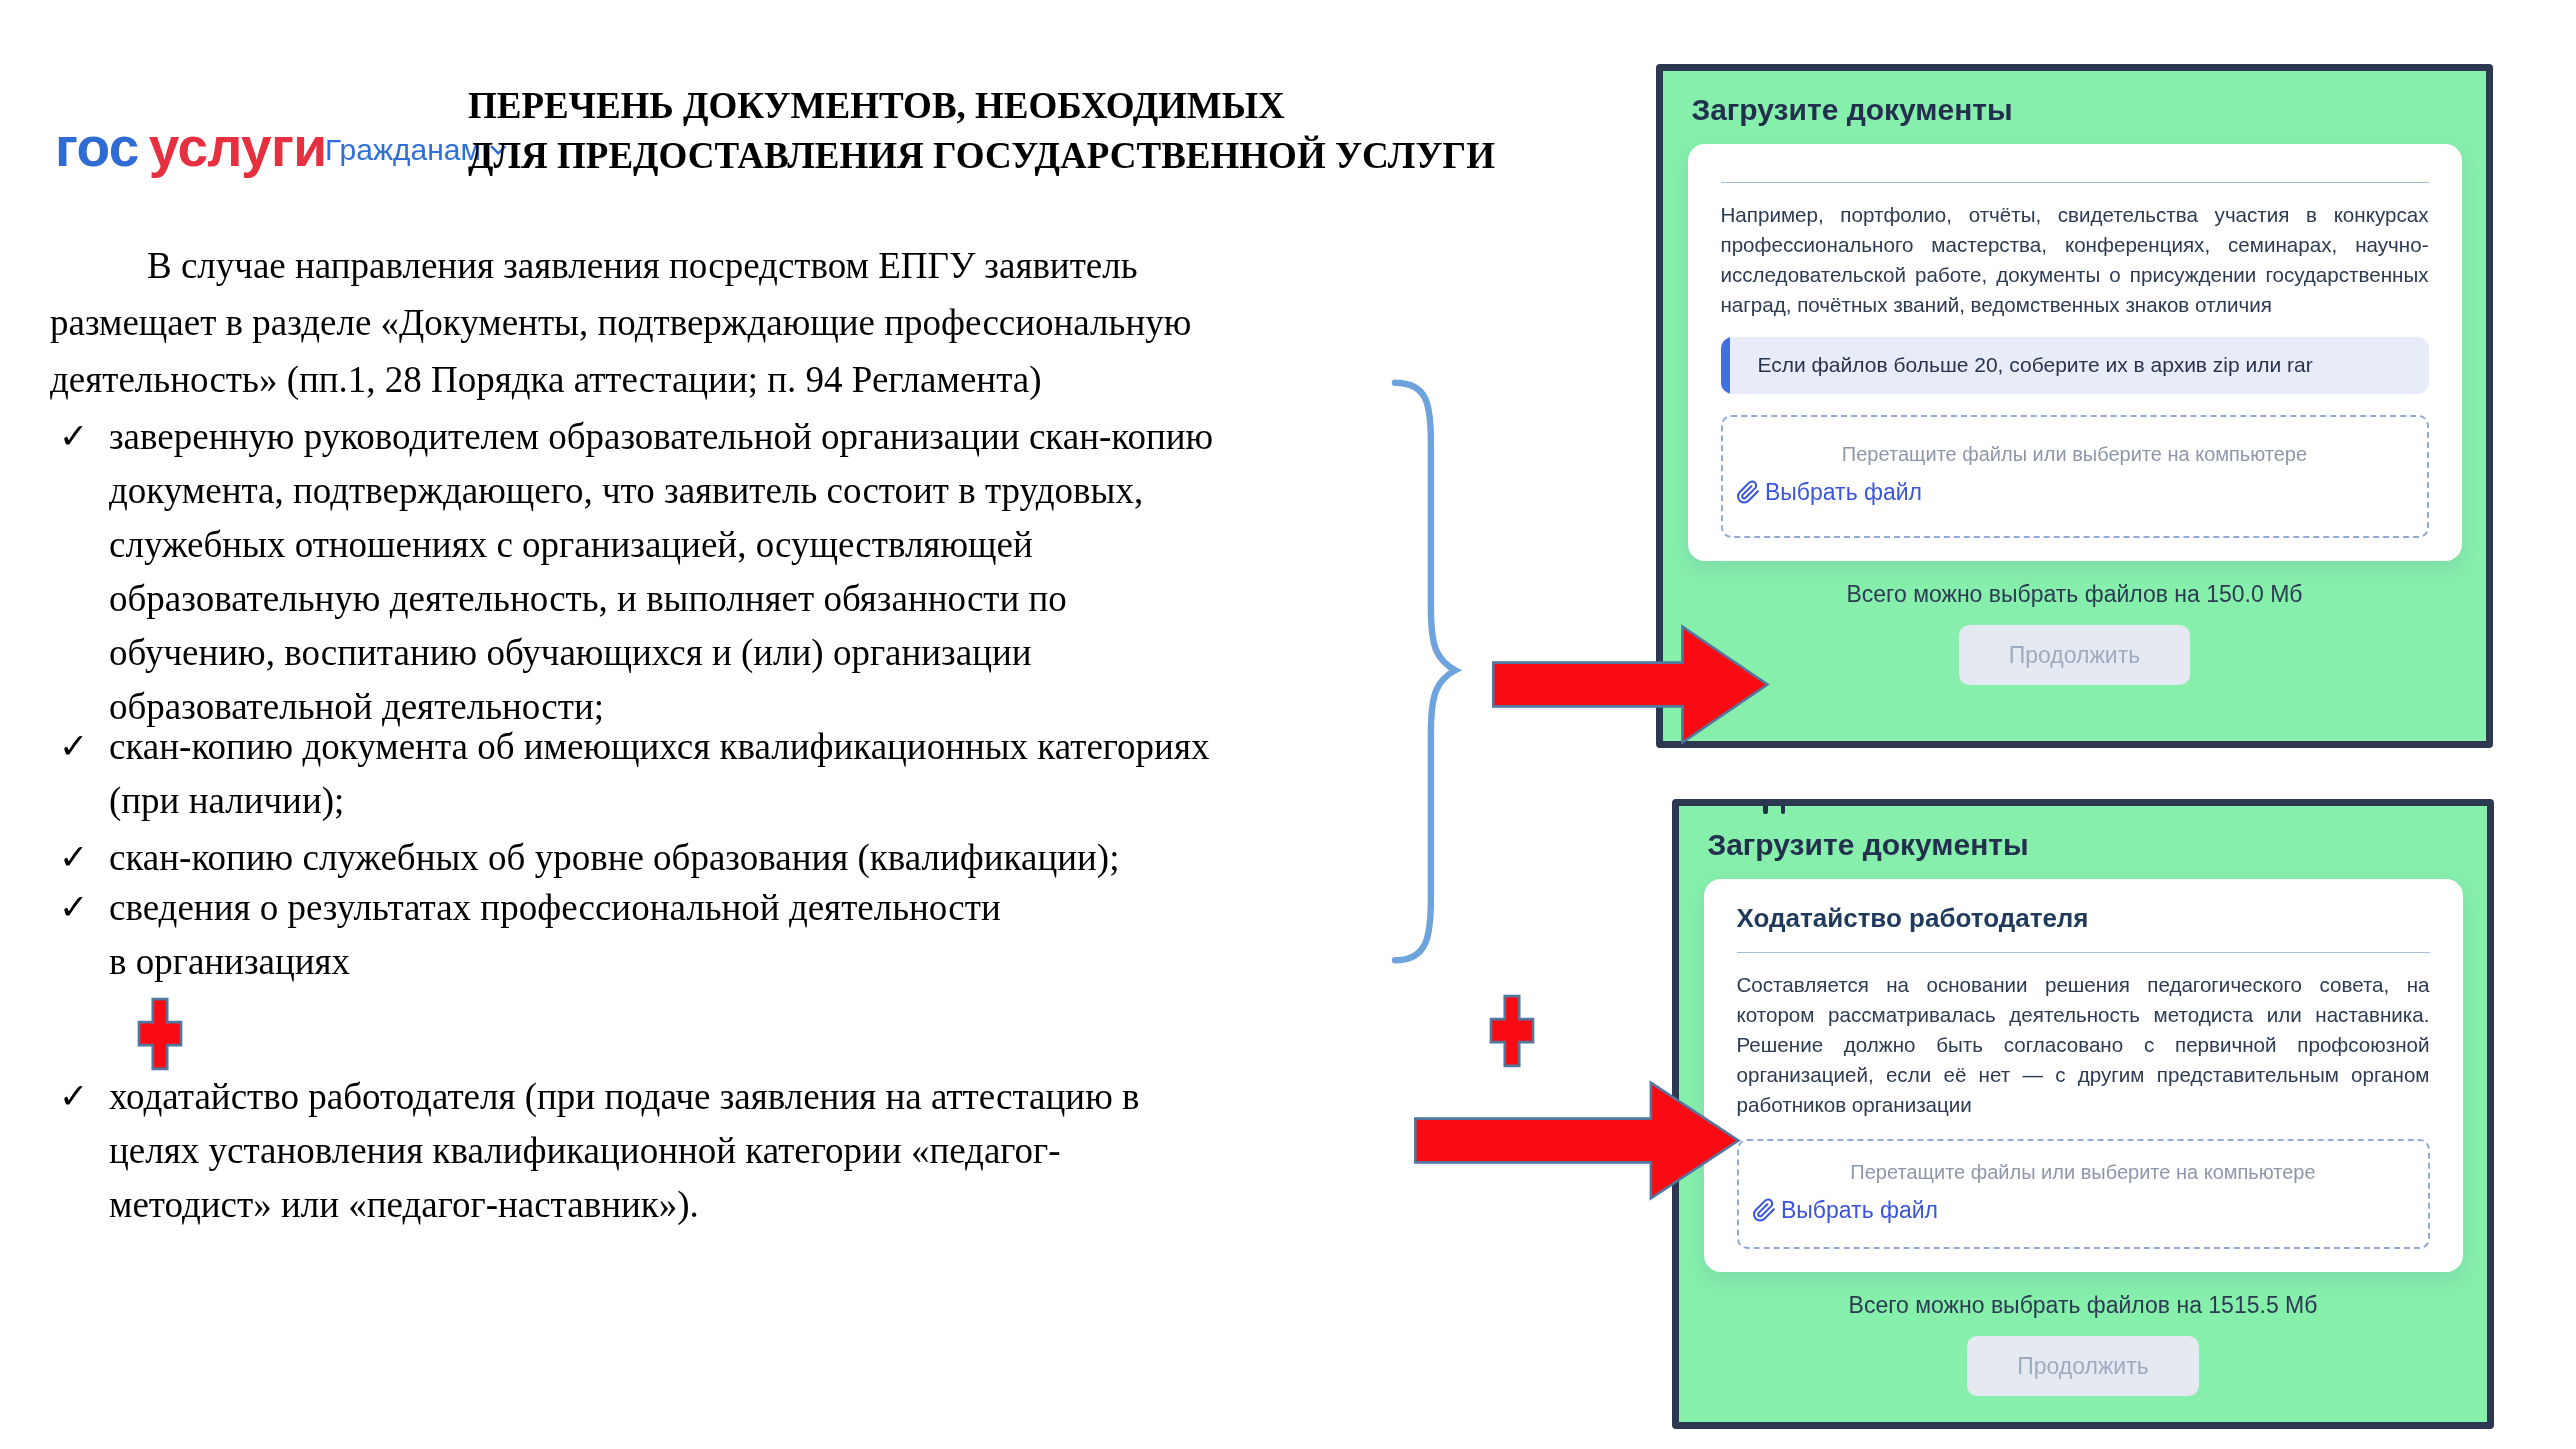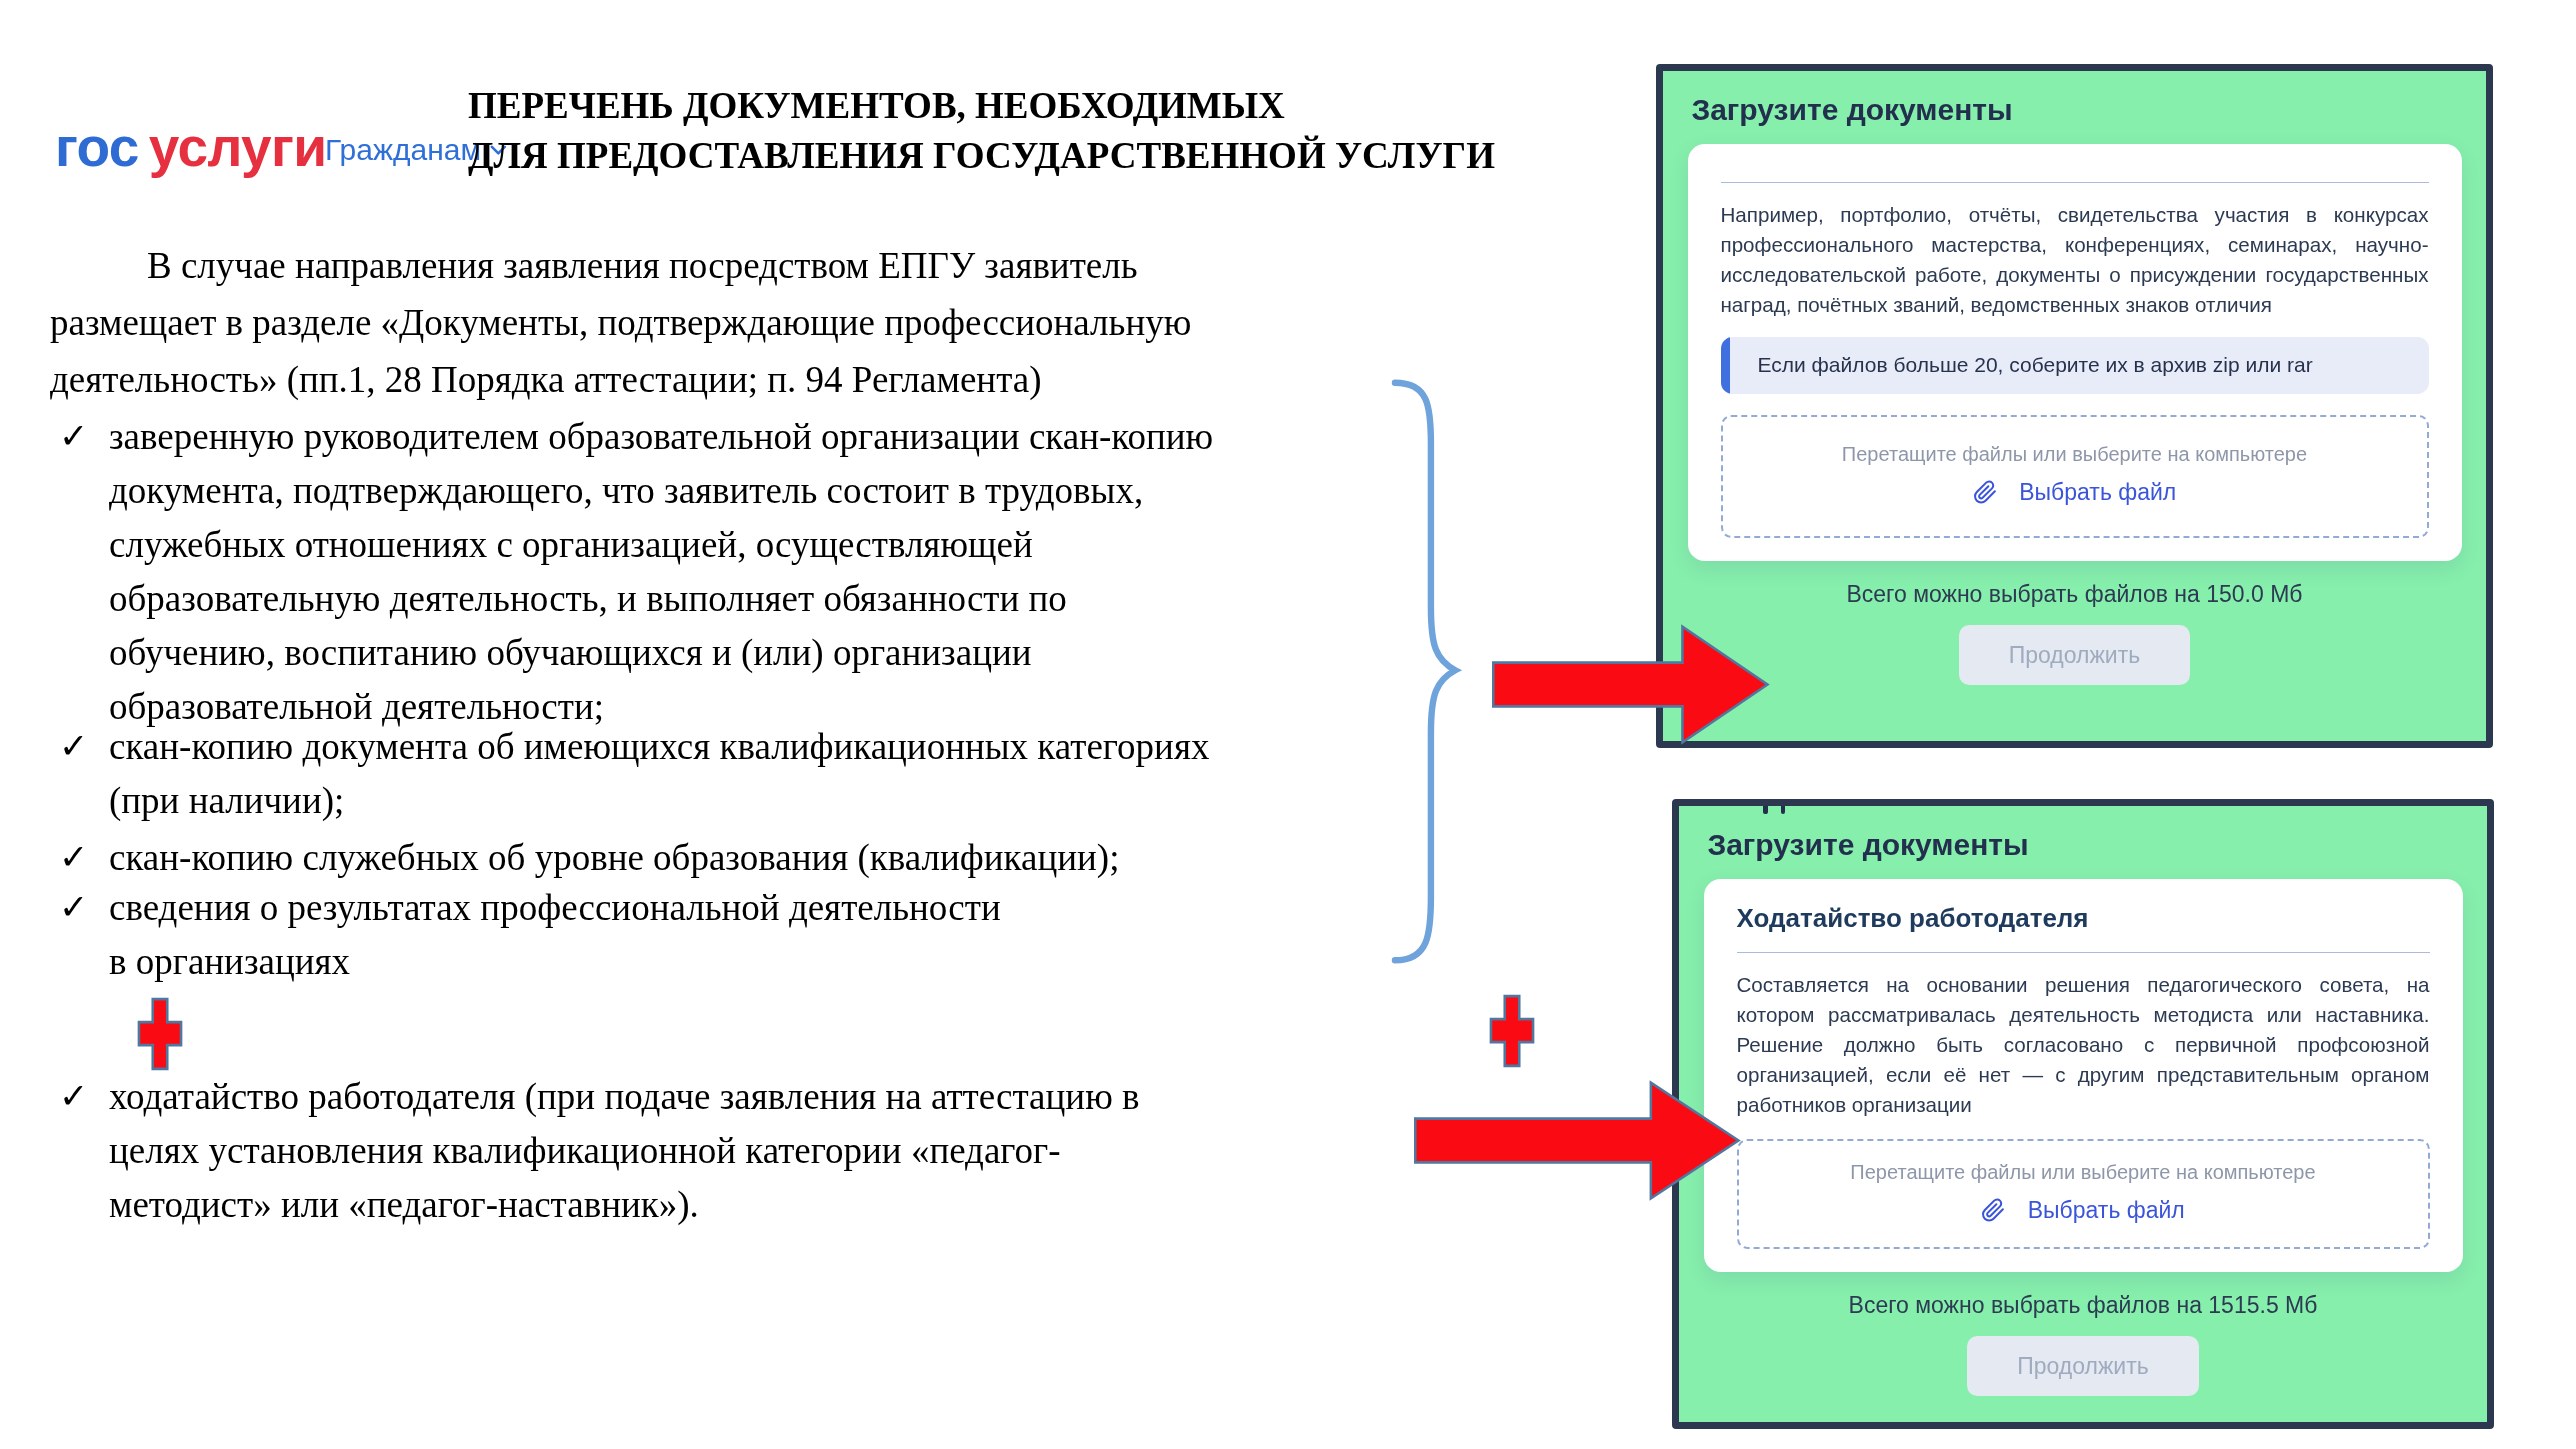--- a/index.html
+++ b/index.html
@@ -41,21 +41,21 @@
   .wc-title{font-size:26px;line-height:35px;font-weight:bold;color:#1e3a5c;}
   .wc-divider{border:none;border-top:1.3px solid #a9bcd9;margin:16.7px 0 0;}
   .wc-desc{margin-top:16.7px;font-size:20.6px;line-height:30px;color:#2c3a52;text-align:justify;}
   .info-box{position:relative;margin-top:16.7px;background:#e8ecf9;border-radius:11.6px;
             padding:16.7px 23px 16.7px 37px;font-size:21px;color:#27334d;overflow:hidden;}
   .info-bar{position:absolute;left:0;top:0;bottom:0;width:9.7px;background:#4070e0;}
   .dropzone{margin-top:20.6px;border:2.6px dashed #93a9d6;border-radius:10.3px;text-align:center;
             padding:26px 13px 30px;cursor:pointer;}
   #card-1 .dropzone{padding:19.3px 13px 23px;margin-top:19.3px;}
   .dz-hint{font-size:20px;color:#8e97a9;}
-  .dz-link{margin-top:13px;display:flex;align-items:center;justify-content:center;gap:22px;
+  .dz-link{margin-top:13px;display:flex;align-items:center;gap:5px;
            color:#3a55d9;font-size:23px;cursor:pointer;}
   .total-hint{margin-top:20.6px;text-align:center;font-size:23px;color:#2c3a52;}
   .continue-btn{display:block;margin:16.7px auto 0;background:#e4e9f2;color:#9fabbf;font-size:23px;
                 padding:16.7px 50px;border:none;border-radius:10.3px;font-family:inherit;cursor:pointer;}
   .artifact{position:absolute;left:84px;top:-3.9px;display:flex;gap:13px;}
   .artifact i{width:4.5px;height:11.6px;background:#23304d;border-radius:1.9px;}
 </style>
 </head>
 <body>
 

